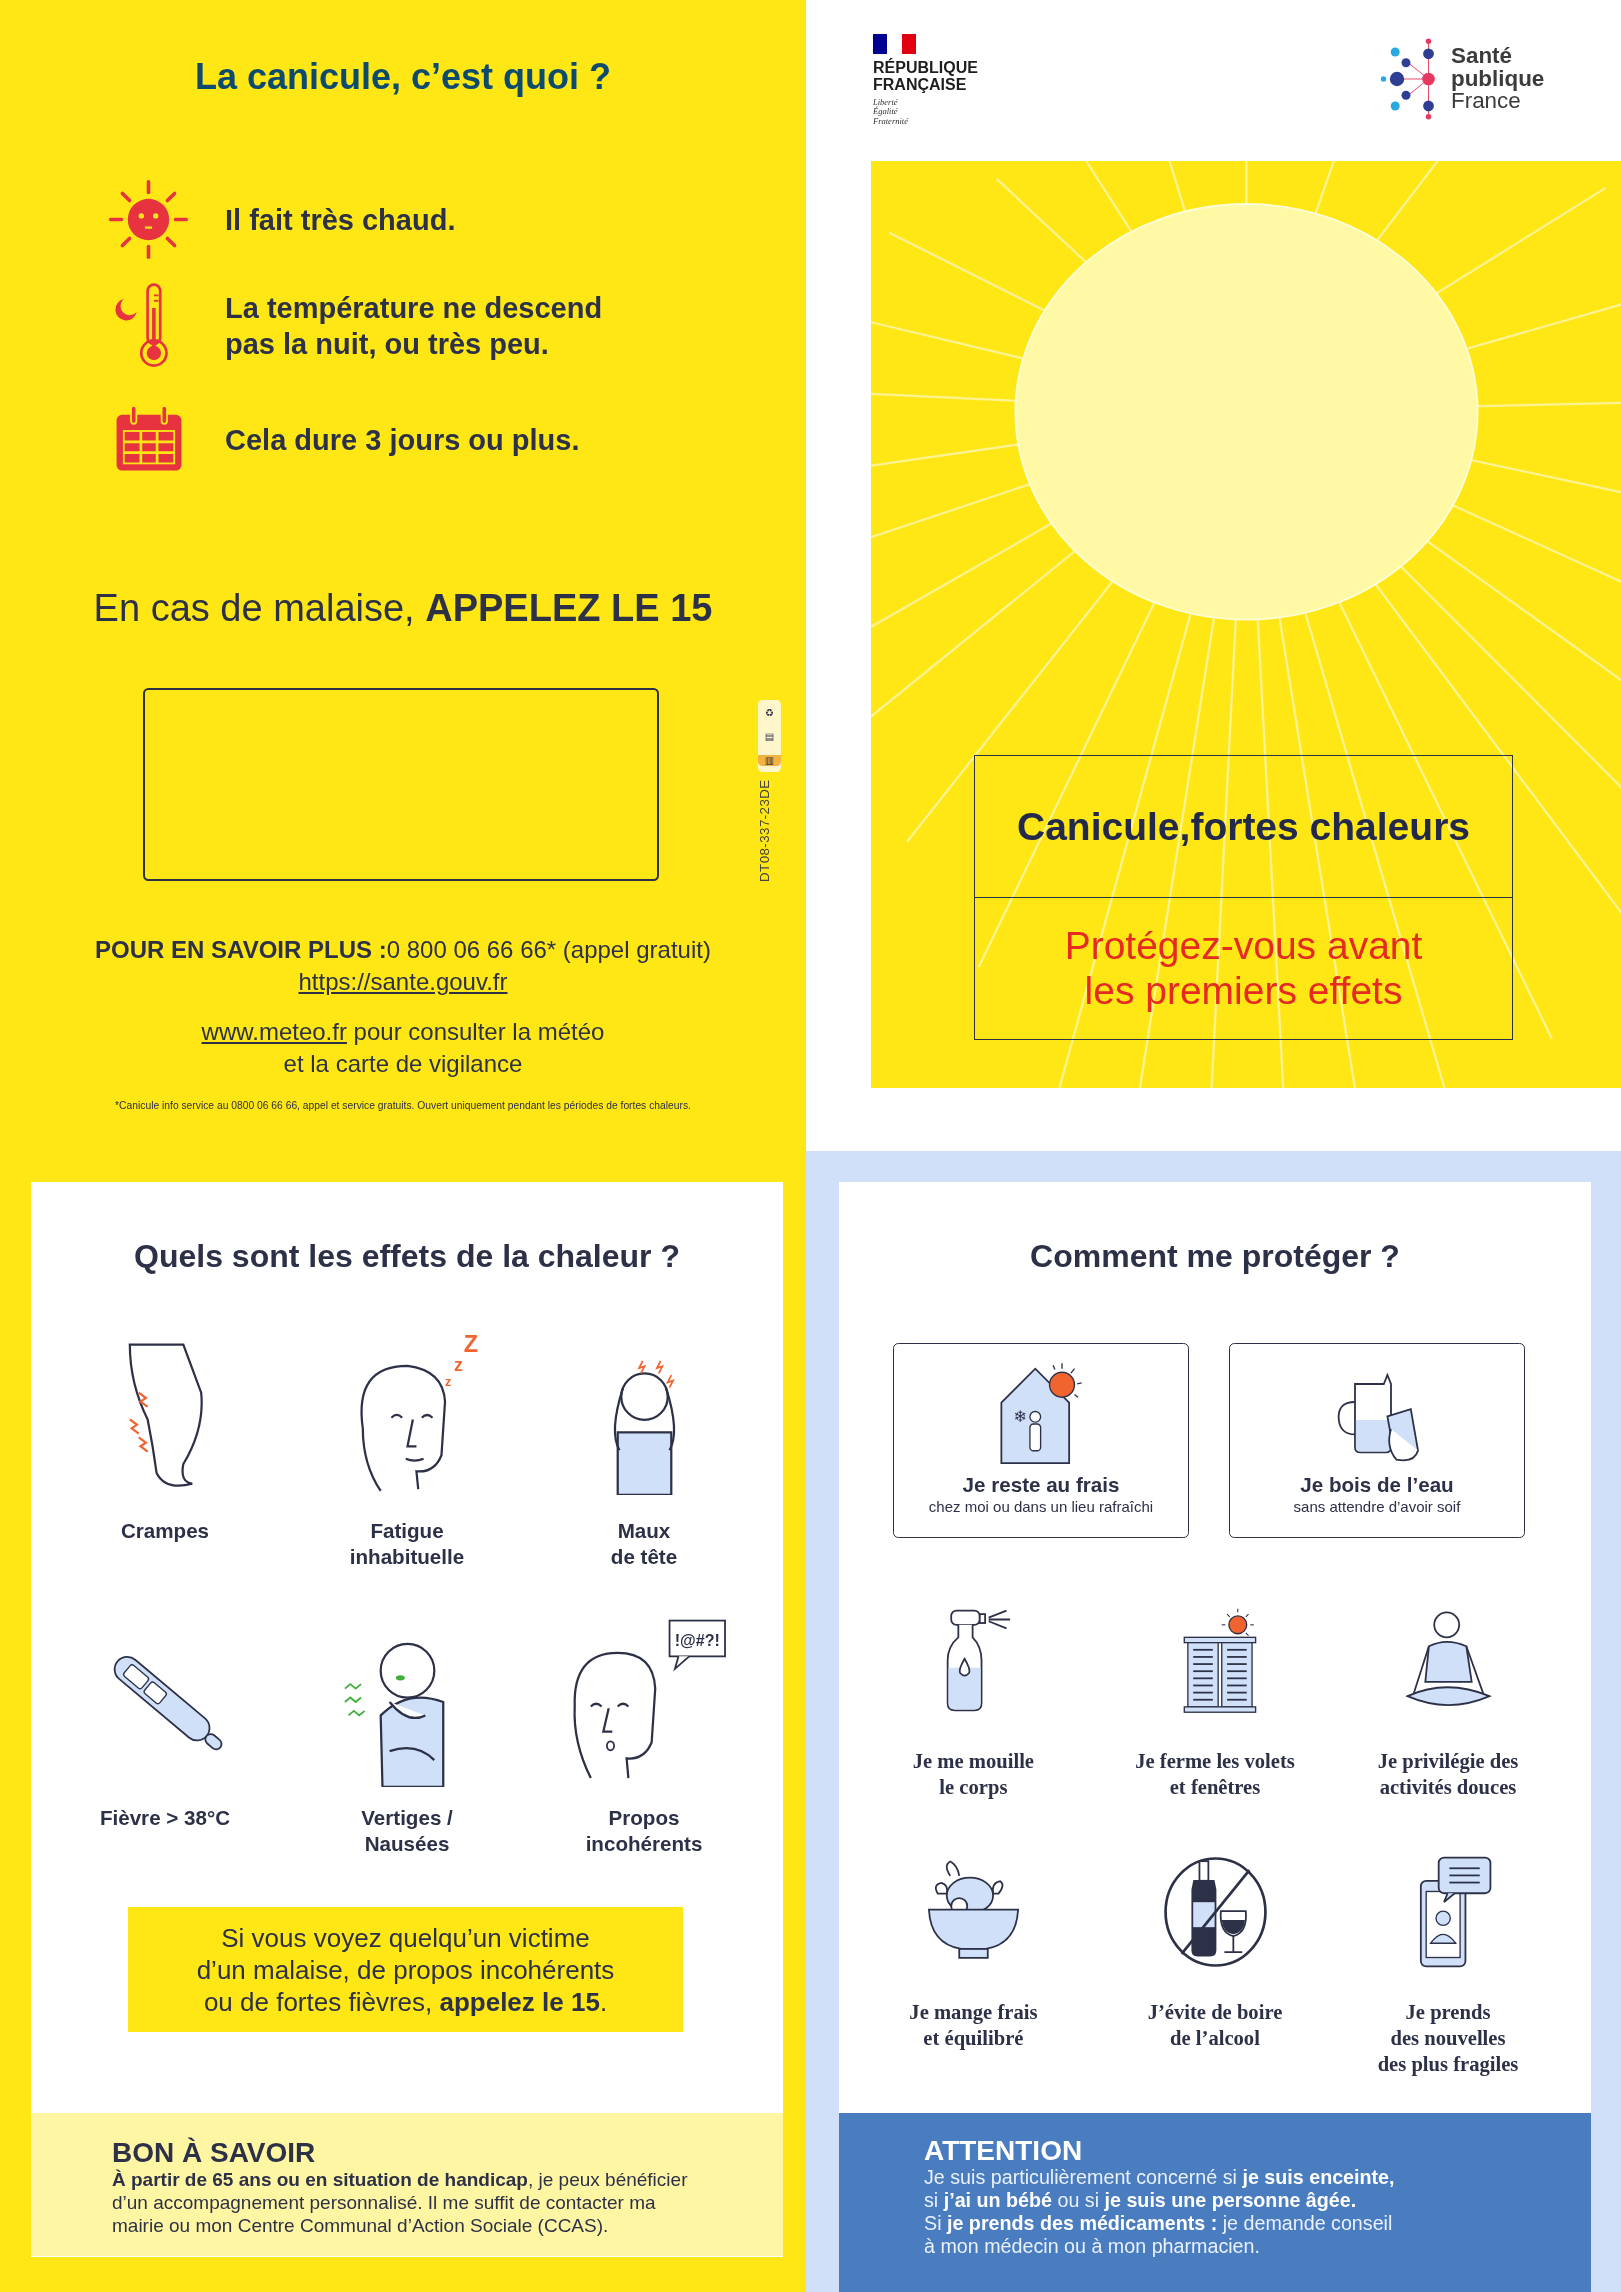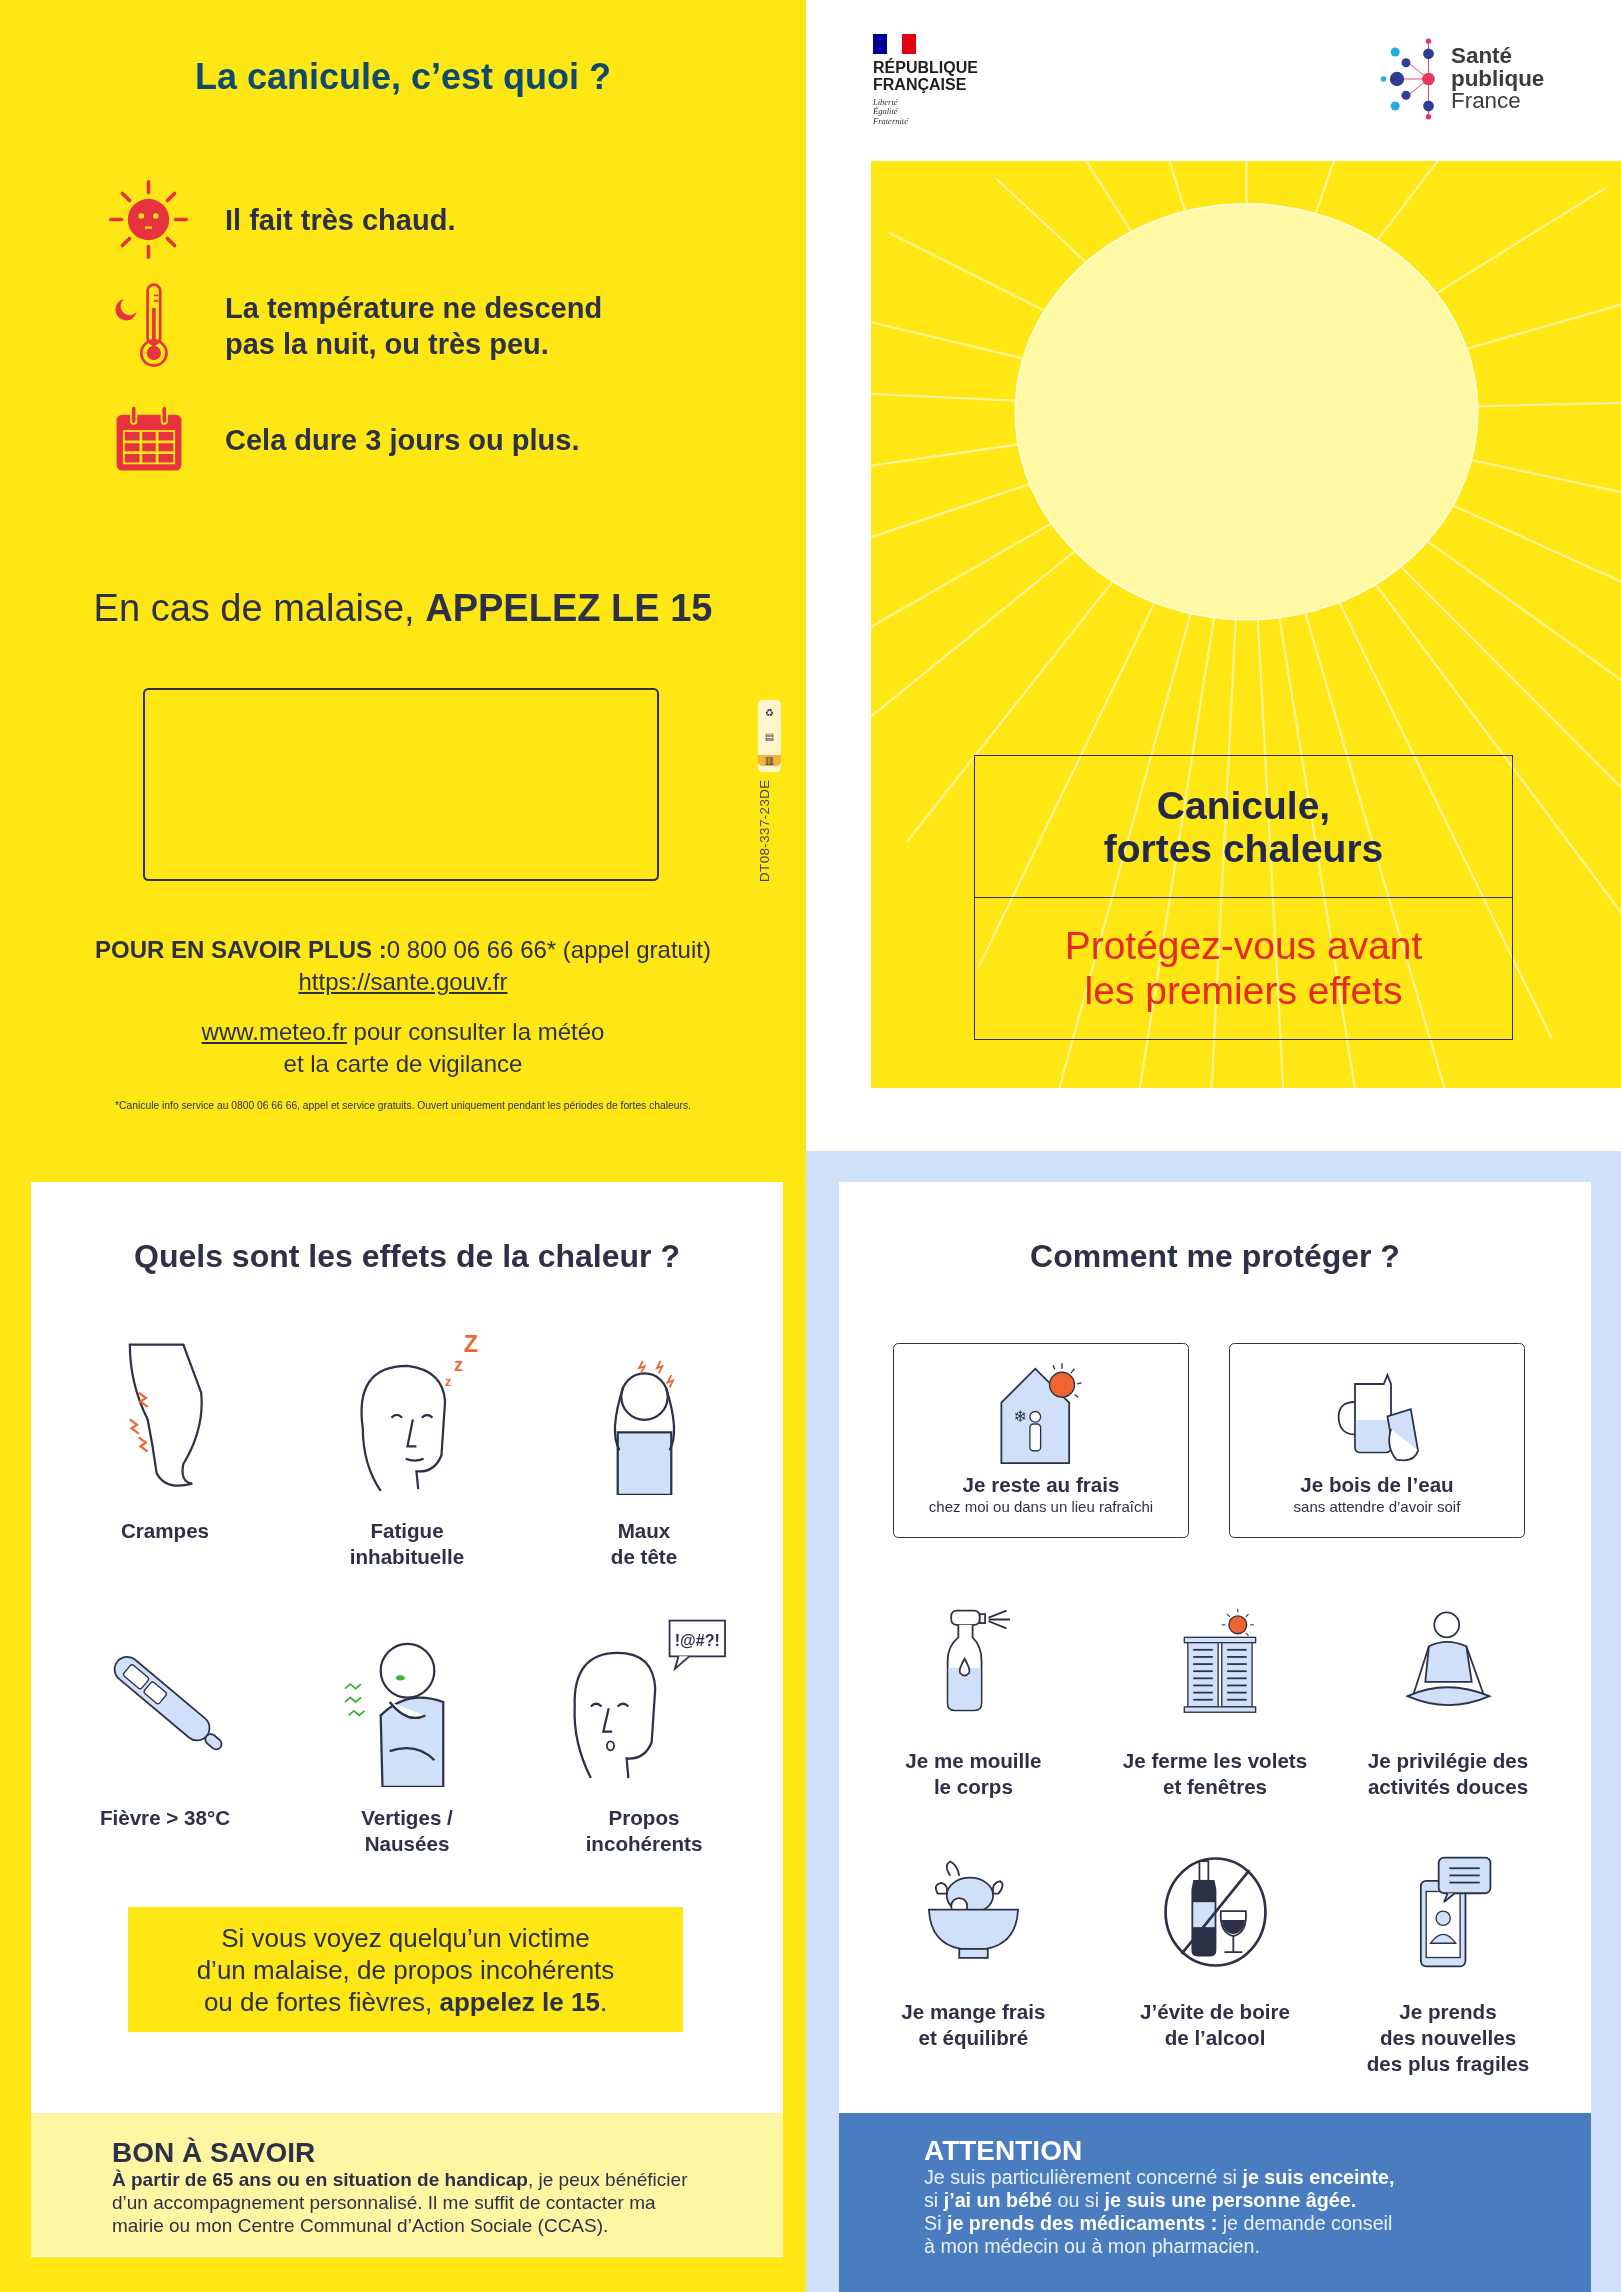--- a/index.html
+++ b/index.html
@@ -30,21 +30,21 @@
   .rf-logo { position: absolute; left: 67px; top: 34px; }
   .rf-flag { display: flex; width: 43px; height: 19.7px; margin-bottom: 5.4px; }
   .rf-flag span { flex: 1; }
   .rf-name { font-weight: bold; font-size: 16px; line-height: 17px; color: #1e1e1e; }
   .rf-motto { font-family: "Liberation Serif", serif; font-style: italic; font-size: 8.5px; line-height: 9.9px; color: #333; margin-top: 4.5px; }
   .spf-logo { position: absolute; left: 573px; top: 34px; display: flex; align-items: center; }
   .spf-text { margin-left: 9px; font-size: 22.4px; line-height: 22.4px; color: #3b3b3b; }
   .spf-text b { font-weight: bold; display:block; }
   #p-tr .sunbox { position: absolute; left: 65px; top: 161px; width: 751px; height: 927px; background: #ffe716; overflow: hidden; }
   #p-tr .titlebox { position: absolute; left: 168px; top: 755px; width: 539px; height: 285px; border: 1.8px solid #2d3148; }
-  #p-tr .titlebox .t1 { height: 142px; border-bottom: 1.8px solid #2d3148; display:flex; flex-direction:column; justify-content:center; align-items:center; font-weight: bold; font-size: 39px; line-height: 43px; color: #22294a; text-align:center; }
+  #p-tr .titlebox .t1 { height: 142px; border-bottom: 1.8px solid #2d3148; display:flex; flex-direction:row; justify-content:center; align-items:center; font-weight: bold; font-size: 39px; line-height: 43px; color: #22294a; text-align:center; }
   #p-tr .titlebox .t2 { height: 140px; display:flex; flex-direction:column; justify-content:center; align-items:center; font-size: 39px; line-height: 45px; color: #e52a22; text-align:center; }
 
   
   #p-bl { left: 0; top: 1151px; width: 806px; height: 1142px; background: #ffe716; }
   #p-bl .inner { position: absolute; left: 31px; top: 31px; width: 752px; height: 1075px; background: #fff; }
   #p-bl .title { position: absolute; left: 0; width: 752px; top: 56px; text-align: center; font-weight: bold; font-size: 32px; color: #2d3148; }
   .effect { position: absolute; width: 206px; text-align: center; }
   .effect .pic { height: 179px; display:flex; align-items:center; justify-content:center; }
   .effect .lbl { font-weight: bold; font-size: 20.6px; line-height: 26px; color: #2d3148; margin-top: 14.3px; }
   #p-bl .alert { position: absolute; left: 97px; top: 979px; width: 555px; height: 125px; background: #ffe716; text-align:center; font-size: 26px; line-height: 32px; color: #2d3148; display:flex; flex-direction:column; justify-content:center; }
@@ -57,21 +57,21 @@
   
   #p-br { left: 806px; top: 1151px; width: 816px; height: 1142px; background: #cfe0f8; }
   #p-br .inner { position: absolute; left: 33px; top: 31px; width: 752px; height: 1075px; background: #fff; }
   #p-br .title { position: absolute; left: 0; width: 752px; top: 56px; text-align: center; font-weight: bold; font-size: 32px; color: #2d3148; }
   .pcard { position: absolute; top: 161px; width: 296px; height: 195px; border: 1.8px solid #2d3148; border-radius: 5.4px; text-align: center; }
   .pcard .pic { height: 121px; display:flex; align-items:flex-end; justify-content:center; }
   .pcard .l1 { font-weight: bold; font-size: 20.6px; line-height: 25px; color: #2d3148; margin-top: 7.2px; }
   .pcard .l2 { font-size: 15px; line-height: 19.7px; color: #2d3148; }
   .tip { position: absolute; width: 224px; text-align:center; }
   .tip .pic { height: 125px; display:flex; align-items:center; justify-content:center; }
-  .tip .lbl { font-weight: bold; font-size: 20.6px; line-height: 26px; color: #2d3148; margin-top: 25px; }
+  .tip .lbl { font-weight: bold; font-size: 20.6px; line-height: 26px; color: #2d3148; margin-top: 25px; font-family: Liberation Serif, serif; }
   #p-br .att { position: absolute; left: 0; top: 1184px; width: 752px; height: 191px; background: #4a7cc0; padding: 23px 85px 0 85px; color: #fff; }
   #p-br .att h3 { font-weight: bold; font-size: 28px; line-height: 30px; }
   #p-br .att p { font-size: 19.7px; line-height: 23px; color: #eaf1fb; }
   #p-br .att p b { font-weight: bold; color: #fff; }
 </style>
 </head>
 <body>
 
 <section id="p-tl" class="panel">
   <h1 class="title">La canicule, c’est quoi ?</h1>

